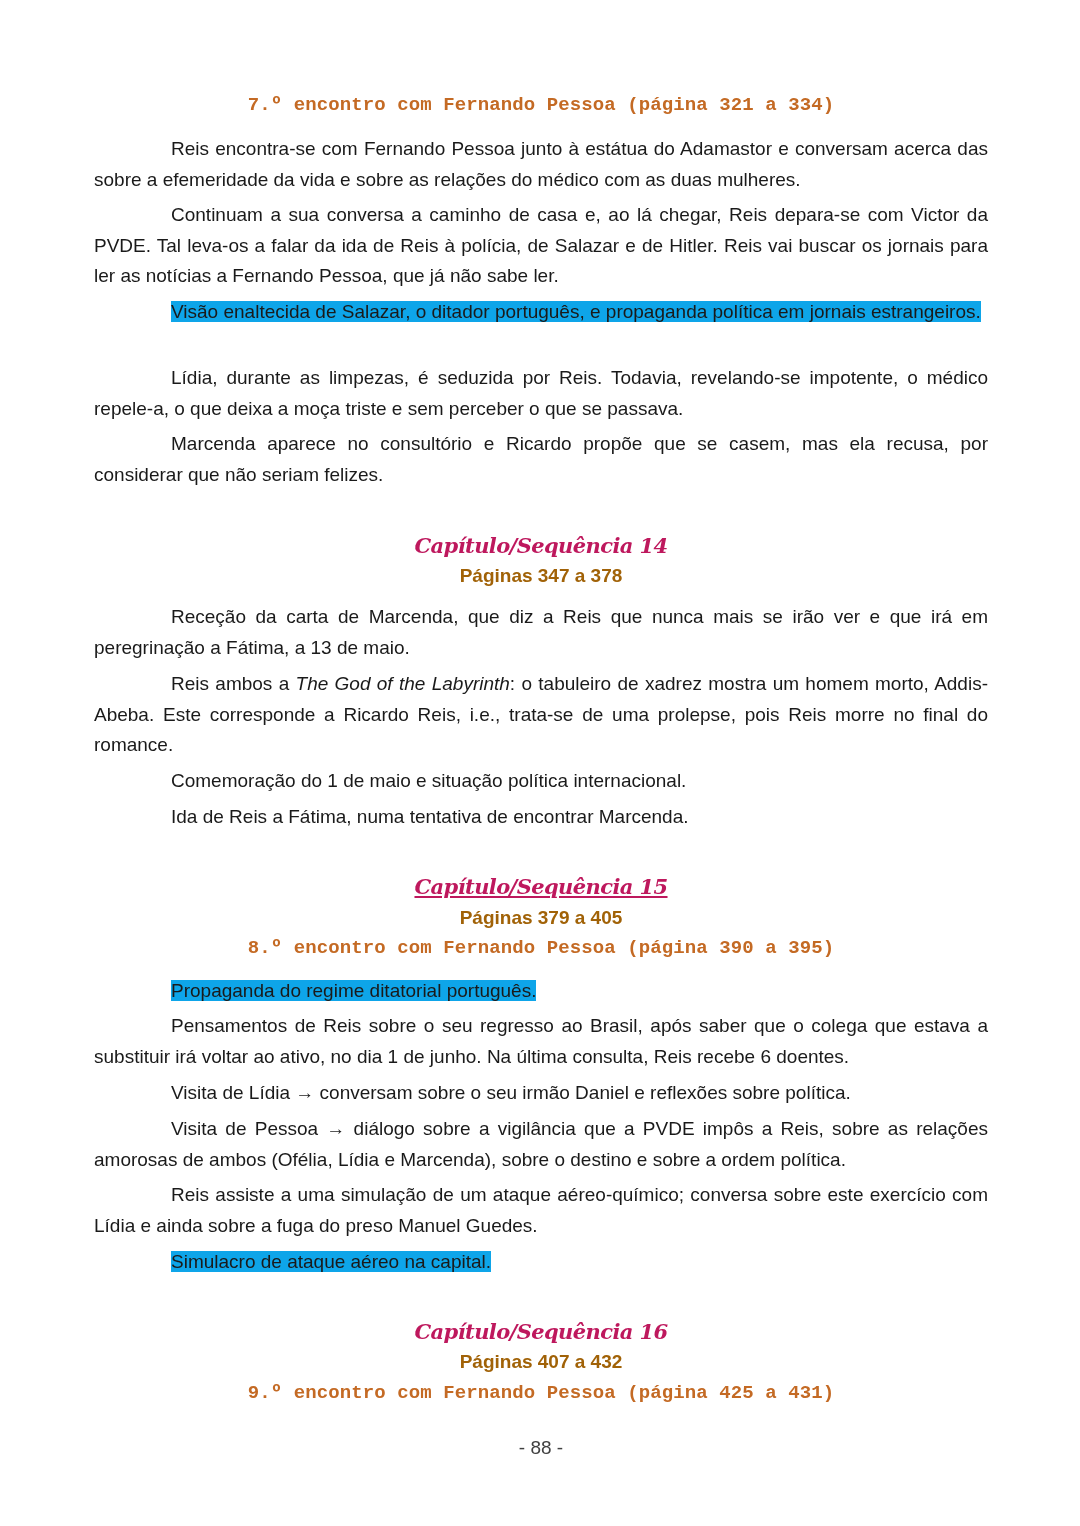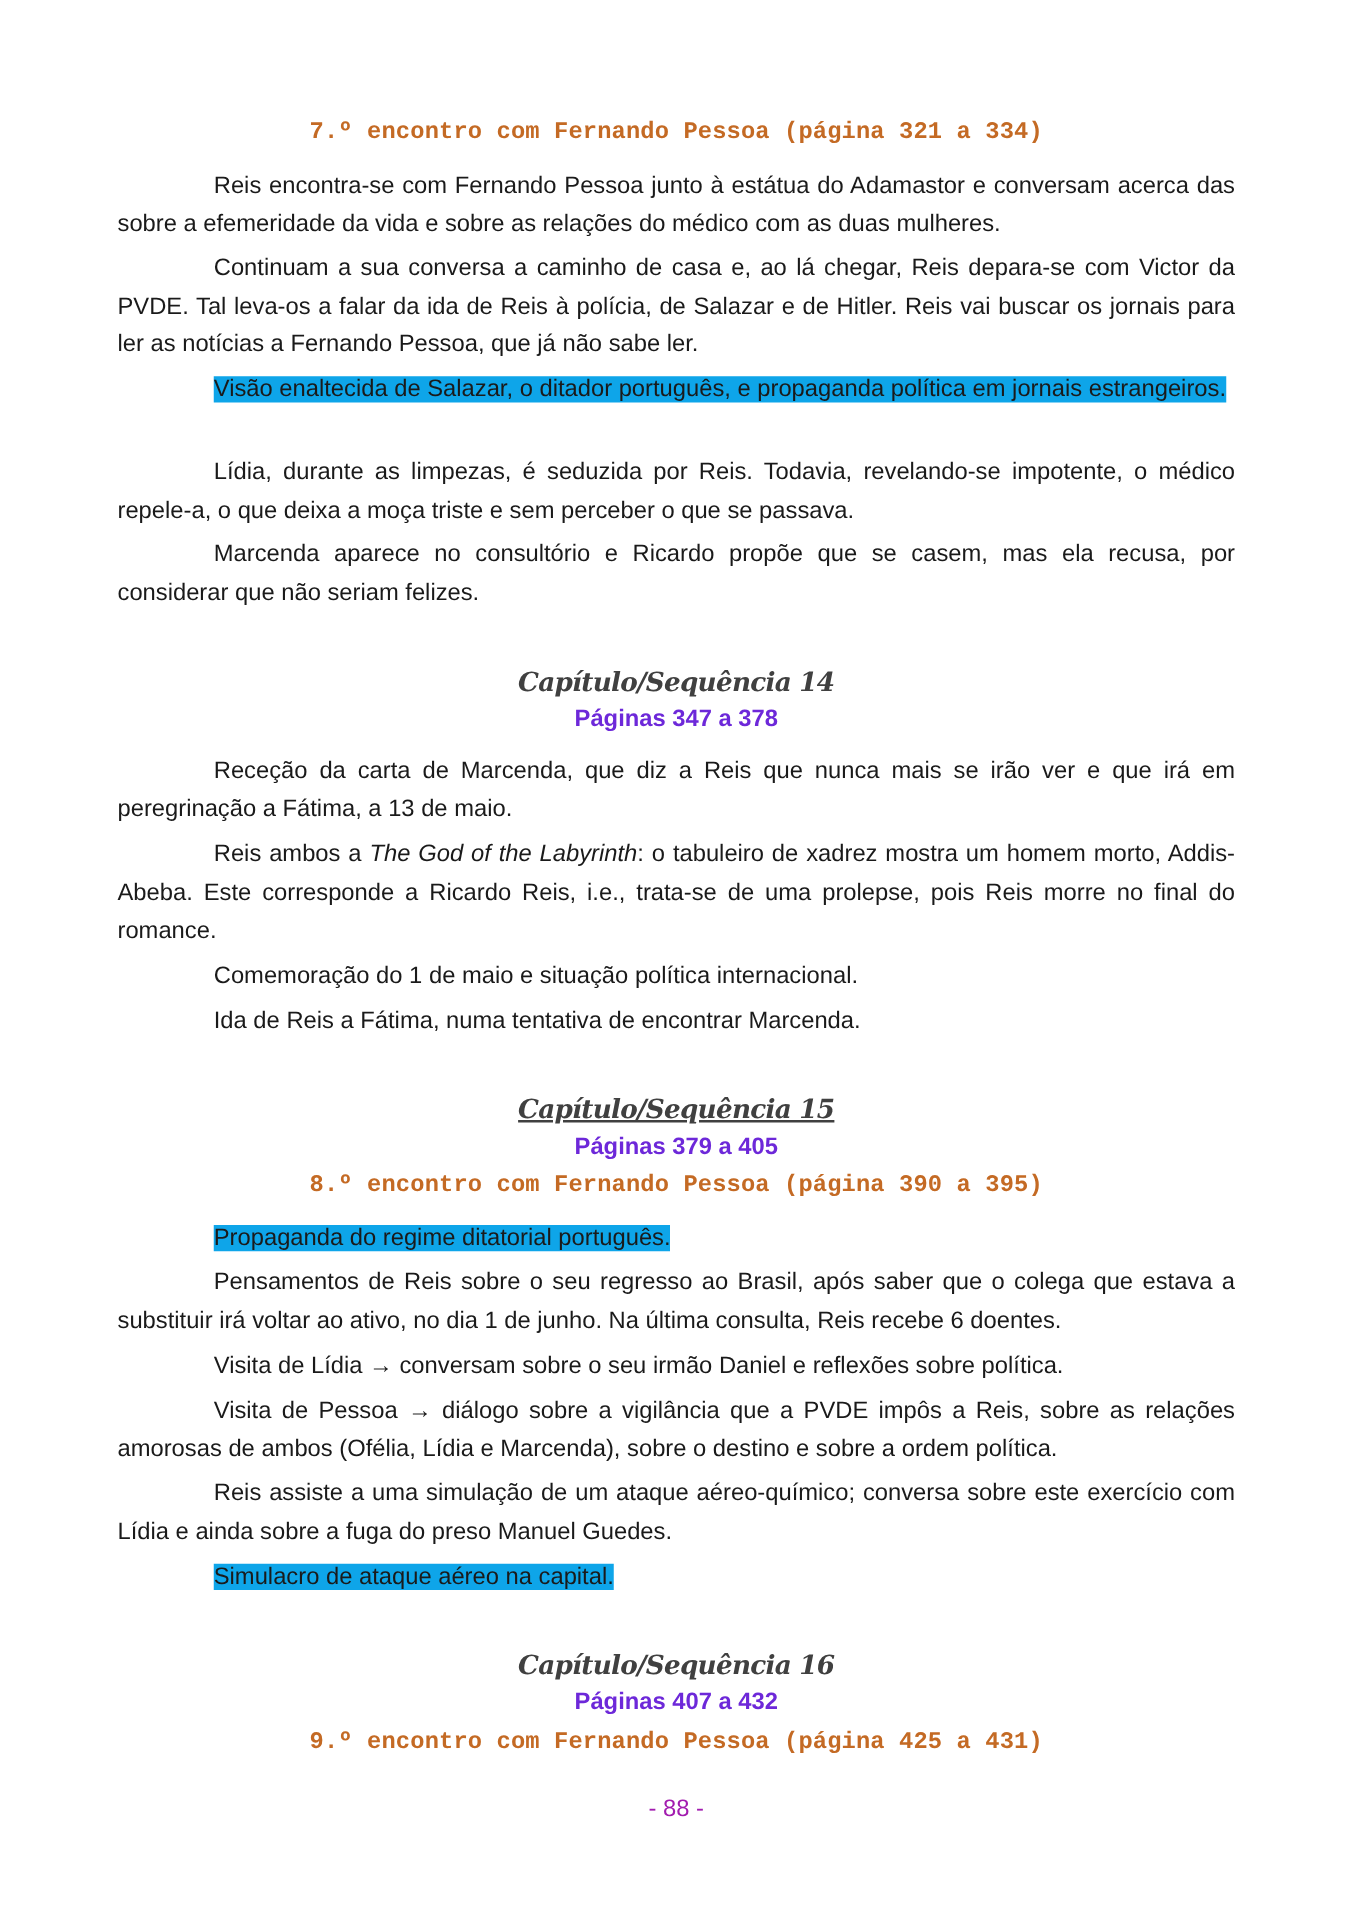--- a/index.html
+++ b/index.html
@@ -8,37 +8,37 @@
       font-family: "Liberation Sans", sans-serif;
       color: #1a1a1a;
     }
     .page { position: absolute; left: 94px; top: 0; width: 894px; }
     .enc {
       position: absolute; left: 0; width: 894px; text-align: center;
       color: #c46a24; font-weight: bold; font-size: 19px; letter-spacing: 0.1px; font-family: Liberation Mono, monospace;
     }
     .chap {
       position: absolute; left: 0; width: 894px; text-align: center;
-      color: #404040; font-family: "DejaVu Serif", serif; font-weight: bold;
+      color: #be185d; font-family: "DejaVu Serif", serif; font-weight: bold;
       font-style: italic; font-size: 21px; letter-spacing: -0.6px;
     }
     .pages {
       position: absolute; left: 0; width: 894px; text-align: center;
-      color: #6d28d9; font-weight: bold; font-size: 19px;
+      color: #a16207; font-weight: bold; font-size: 19px;
     }
     .para {
       position: absolute; left: 0; width: 894px;
       font-size: 19px; line-height: 30.5px; text-align: justify;
       text-indent: 77px; margin: 0;
     }
     .para.noind { text-indent: 77px; text-align: left; }
     .hl { background: #0ea5e9; }
     .footer {
       position: absolute; left: 0; width: 894px; text-align: center;
-      top: 1437px; font-size: 19px; color: #a21caf;
+      top: 1437px; font-size: 19px; color: #404040;
     }
     em { font-style: italic; }
   </style>
 </head>
 <body>
 
 <div class="page">
 
   <div class="enc" style="top:94px;">7.º encontro com Fernando Pessoa (página 321 a 334)</div>
 

